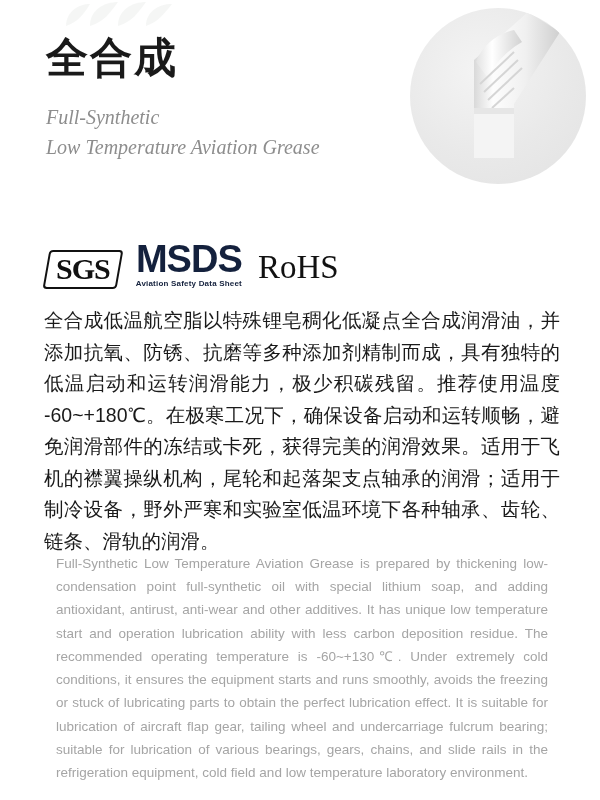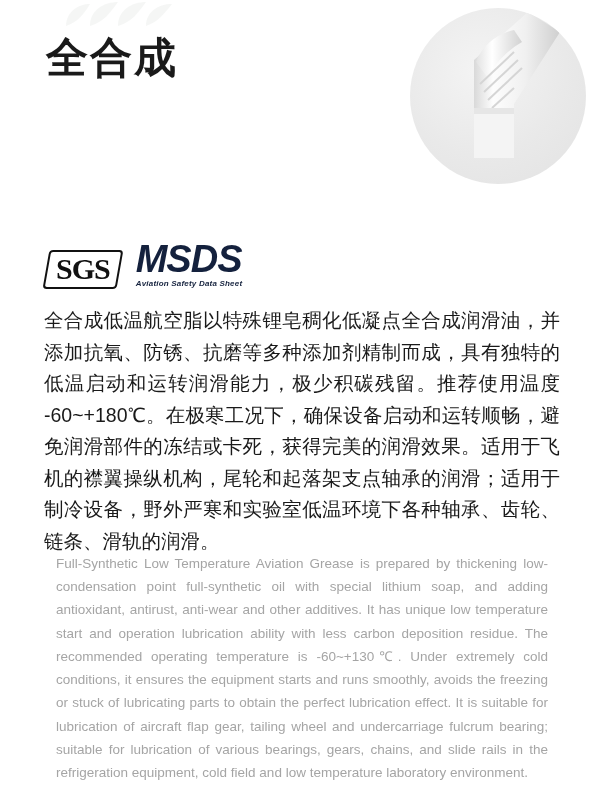--- a/index.html
+++ b/index.html
@@ -96,23 +96,22 @@
     display: block;
     transform: skewX(10deg);
     font-family: "Liberation Serif", serif;
     font-weight: bold;
     font-size: 30px;
     letter-spacing: -1px;
     color: #111;
     line-height: 1.05;
   }
   .cert-msds {
-    text-align: left;
+    text-align: center;
     line-height: 1;
-    font-style: italic;
   }
   .cert-msds .m-main {
     font-family: "Liberation Sans", sans-serif;
     font-weight: bold;
     font-size: 38px;
     letter-spacing: -1px;
     color: #14213d;
   }
   .cert-msds .m-sub {
     display: block;
@@ -198,30 +197,35 @@
         <path d="M82 100 L104 80"></path>
       </g>
 
       <path d="M64 100 L104 100 L104 150 L64 150 Z" fill="#f4f4f4"></path>
       <path d="M64 100 L104 100 L104 106 L64 106 Z" fill="#e6e6e6"></path>
     </svg>
   </div>
 
   <div class="header">
     <h1 class="title-cn-1">全合成</h1>
+    <div class="title-en">
+      <div>Full-Synthetic</div>
+      <div>Low Temperature Aviation Grease</div>
+    </div>
   </div>
 
   <div class="certs">
     <div class="cert-sgs">
       <span>SGS</span>
     </div>
     <div class="cert-msds">
       <span class="m-main">MSDS</span>
       <span class="m-sub">Aviation Safety Data Sheet</span>
     </div>
+    <div class="cert-rohs">RoHS</div>
   </div>
 
   <div class="body-cn">全合成低温航空脂以特殊锂皂稠化低凝点全合成润滑油，并添加抗氧、防锈、抗磨等多种添加剂精制而成，具有独特的低温启动和运转润滑能力，极少积碳残留。推荐使用温度 -60~+180℃。在极寒工况下，确保设备启动和运转顺畅，避免润滑部件的冻结或卡死，获得完美的润滑效果。适用于飞机的襟翼操纵机构，尾轮和起落架支点轴承的润滑；适用于制冷设备，野外严寒和实验室低温环境下各种轴承、齿轮、链条、滑轨的润滑。</div>
 
   <div class="body-en">
     <p>Full-Synthetic Low Temperature Aviation Grease is prepared by thickening low-condensation point full-synthetic oil with special lithium soap, and adding antioxidant, antirust, anti-wear and other additives. It has unique low temperature start and operation lubrication ability with less carbon deposition residue. The recommended operating temperature is -60~+130℃. Under extremely cold conditions, it ensures the equipment starts and runs smoothly, avoids the freezing or stuck of lubricating parts to obtain the perfect lubrication effect. It is suitable for lubrication of aircraft flap gear, tailing wheel and undercarriage fulcrum bearing; suitable for lubrication of various bearings, gears, chains, and slide rails in the refrigeration equipment, cold field and low temperature laboratory environment.</p>
   </div>
 
 </div>
 

